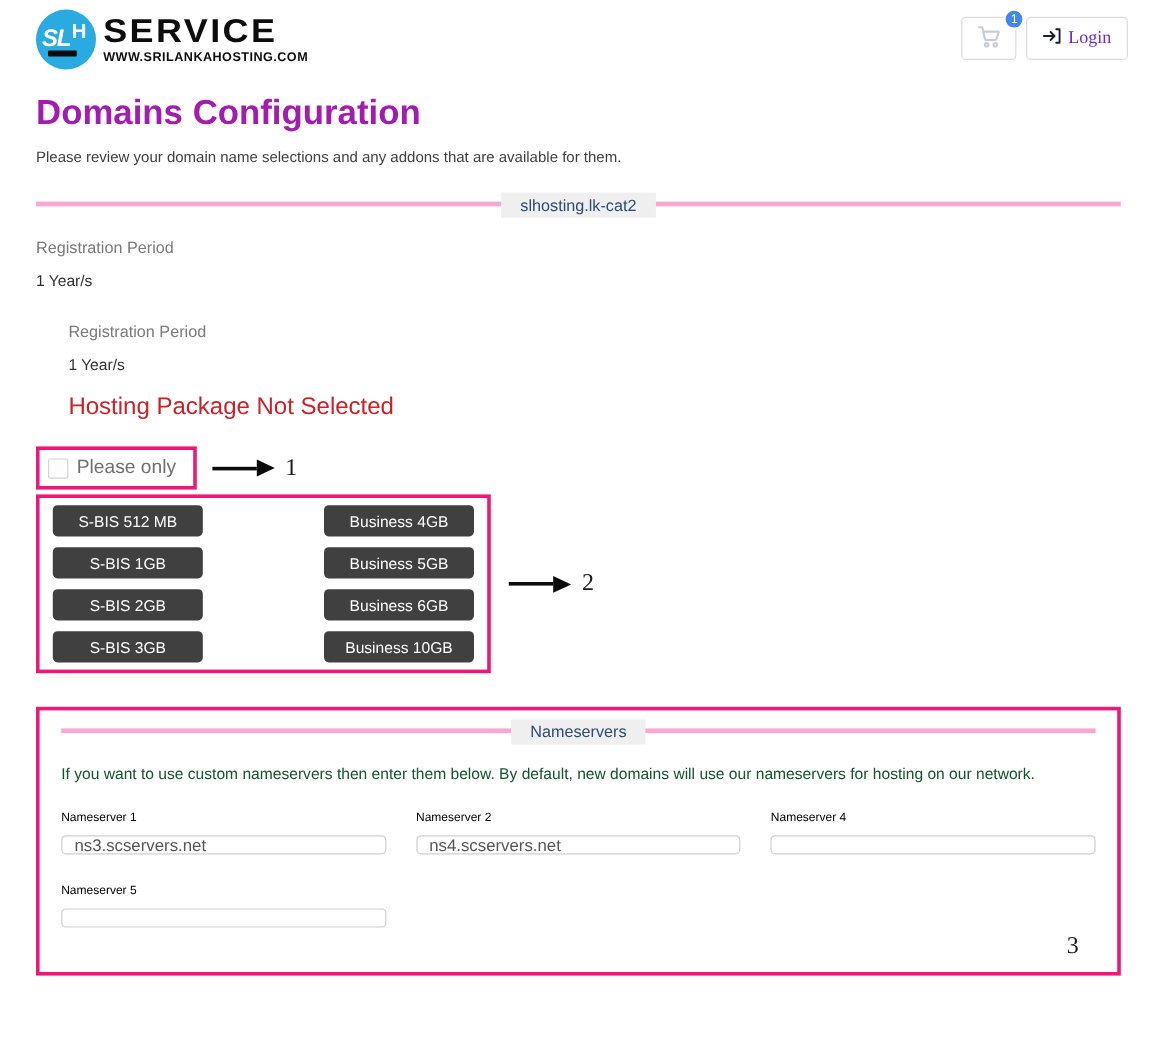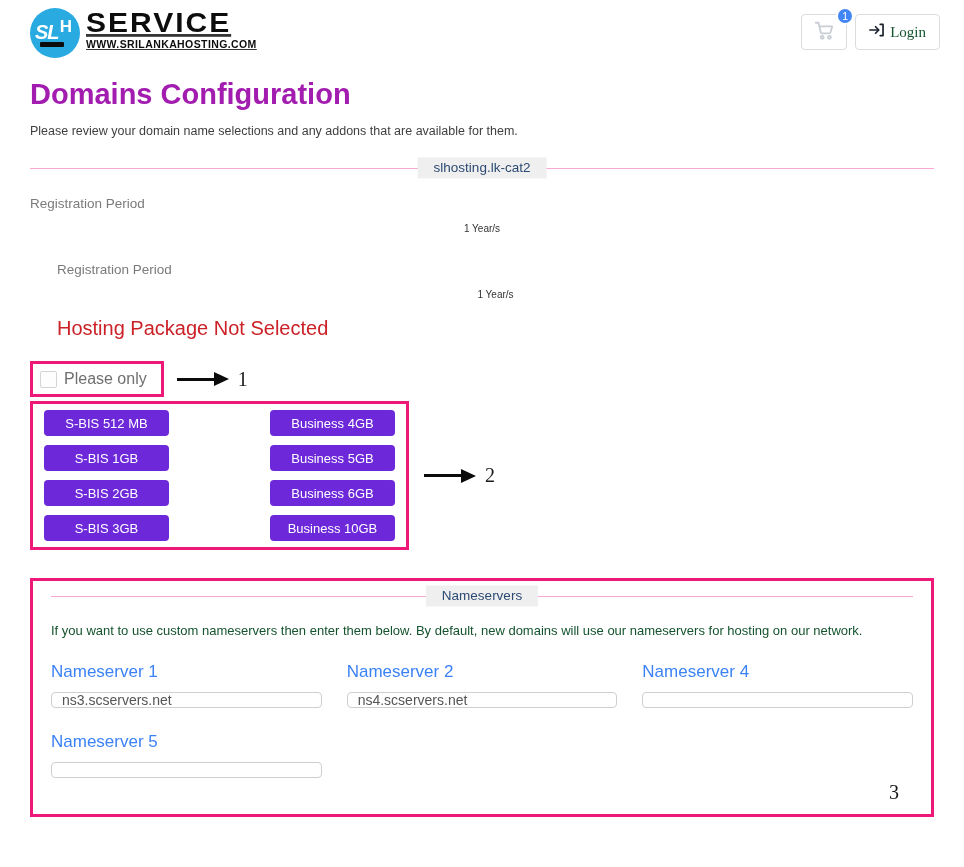--- a/index.html
+++ b/index.html
@@ -1,72 +1,72 @@
 <!DOCTYPE html>
 <html><head>
 <meta charset="utf-8">
 <style>
   * { margin:0; padding:0; box-sizing:border-box; }
   html,body { width:964px; height:867px; background:#ffffff; font-family:"Liberation Sans",sans-serif; color:#333; overflow:hidden; }
 
   
   .header { display:flex; justify-content:space-between; align-items:flex-start; padding:8px 12px 0 30px; height:66px; }
-  .logo { display:flex; align-items:flex-start; gap:2px; cursor:pointer;text-decoration:underline; }
+  .logo { display:flex; align-items:center; gap:2px; cursor:pointer; }
   .logo-circle { width:50px; height:50px; border-radius:50%; background:#29abe2; position:relative; flex:0 0 auto; }
   .logo-sl { position:absolute; left:5px; top:13px; color:#fff; font-weight:bold; font-size:20px; font-style:italic; letter-spacing:-1px; }
   .logo-h { position:absolute; right:8px; top:9px; color:#fff; font-weight:bold; font-size:17px; }
   .logo-desk { position:absolute; left:10px; bottom:11px; width:24px; height:5px; background:#0c0c0c; border-radius:1px; }
   .logo-text { margin-left:4px; line-height:1; }
   .logo-brand { font-size:30px; font-weight:800; letter-spacing:2px; color:#0d0d0d; font-family:"Liberation Sans",sans-serif; transform:scaleY(.92); }
   .logo-site { font-size:10.5px; font-weight:bold; color:#0d0d0d; letter-spacing:.4px; margin-top:1px; }
   .header-actions { display:flex; gap:8px; margin-top:6px; margin-right:12px; }
   .hbtn { background:#fff; border:1px solid #dcdcdc; border-radius:4px; height:36px; display:flex; align-items:center; justify-content:center; cursor:pointer; }
   .cart-btn { width:46px; position:relative; }
   .cart-badge { position:absolute; top:-8px; right:-8px; width:18px; height:18px; border-radius:50%; background:#4285f4; color:#fff; font-size:10.5px; display:flex; align-items:center; justify-content:center; border:2px solid #fff; }
-  .login-btn { padding:0 13px; gap:6px; font-family:"Liberation Serif",serif; font-size:15px; color:#14532d; }
+  .login-btn { padding:0 13px; gap:6px; font-family:"Liberation Serif",serif; font-size:15px; color:#6d28d9; }
 
   
   .main { padding:0 30px; }
   .page-title { font-size:29px; font-weight:700; color:#a21caf; margin-top:12px; }
   .page-subtitle { font-size:12.5px; color:#3f3f3f; margin-top:13px; }
 
-  .legend-divider { position:relative; border-top:1px solid #f9a8d4; margin-top:30px; height:0; }
+  .legend-divider { position:relative; border-top:4px solid #f9a8d4; margin-top:30px; height:0; }
   .legend-divider .legend { position:absolute; left:50%; top:0; transform:translate(-50%,-55%); background:#efefef; color:#2c4a73; font-size:13.5px; padding:3px 16px; white-space:nowrap; }
 
   .reg-label { color:#7a7a7a; font-size:13.5px; margin-top:27px; }
-  .reg-value { color:#333; font-size:10px; margin-top:12px;text-align:center; }
+  .reg-value { color:#333; font-size:13px; margin-top:12px; }
   .reg-inner { margin-left:27px; margin-top:28px; }
   .warning { margin-left:27px; margin-top:17px; color:#cb2127; font-size:20px; }
 
   
   .pink-box { border:3px solid #ed1878; }
   .anno-arrow { display:inline-flex; align-items:center; }
   .arrow-line { width:37px; height:3px; background:#0b0b0b; }
   .arrow-head { width:0; height:0; border-left:15px solid #0b0b0b; border-top:7px solid transparent; border-bottom:7px solid transparent; }
   .anno-num { font-family:"Liberation Serif",serif; font-size:20px; color:#1a1a1a; margin-left:9px; }
 
   
   .domain-only-row { display:flex; align-items:center; margin-top:21px; }
   .domain-only-box { display:inline-flex; align-items:center; padding:6px 14px 6px 7px; gap:7px; }
   .domain-only-box input { width:17px; height:17px; appearance:none; -webkit-appearance:none; border:1px solid #d4d4d4; background:#fdfdfd; border-radius:2px; cursor:pointer; }
   .domain-only-label { color:#6f6f6f; font-size:16px; }
   .domain-only-row .anno-arrow { margin-left:13px; }
 
   
   .packages-row { display:flex; align-items:center; margin-top:4px; }
   .packages-box { display:grid; grid-template-columns:125px 125px; column-gap:101px; row-gap:9px; padding:6px 11px; }
-  .pkg-btn { height:26px; background:#6d28d9; color:#fff; font-size:13px; border:none; border-radius:4px; display:flex; align-items:center; justify-content:center; cursor:pointer; font-family:"Liberation Sans",sans-serif; }
+  .pkg-btn { height:26px; background:#404040; color:#fff; font-size:13px; border:none; border-radius:4px; display:flex; align-items:center; justify-content:center; cursor:pointer; font-family:"Liberation Sans",sans-serif; }
   .packages-row .anno-arrow { margin-left:15px; }
 
   
   .ns-box { margin-top:28px; padding:13px 18px 12px; position:relative; }
   .ns-box .legend-divider { margin-top:2px; }
   .ns-desc { font-size:13px; color:#14532d; margin-top:26px; }
   .ns-grid { display:grid; grid-template-columns:1fr 1fr 1fr; column-gap:25px; row-gap:0; margin-top:24px; }
-  .ns-field label { display:block; color:#3b82f6; font-size:17px; margin-bottom:9px; }
+  .ns-field label { display:block; color:#000000; font-size:10px; margin-bottom:9px; }
   .ns-field input { width:100%; height:16px; border:1px solid #cfcfcf; border-radius:4px; padding:0 10px; font-size:14px; color:#555; font-family:"Liberation Sans",sans-serif; background:#fff; }
   .ns-field { margin-bottom:23px; }
   .ns-anno-num { position:absolute; right:32px; bottom:10px; font-family:"Liberation Serif",serif; font-size:20px; color:#1a1a1a; }
 </style>
 </head>
 <body>
 
 <div class="header">
   <div class="logo">
     <div class="logo-circle">

